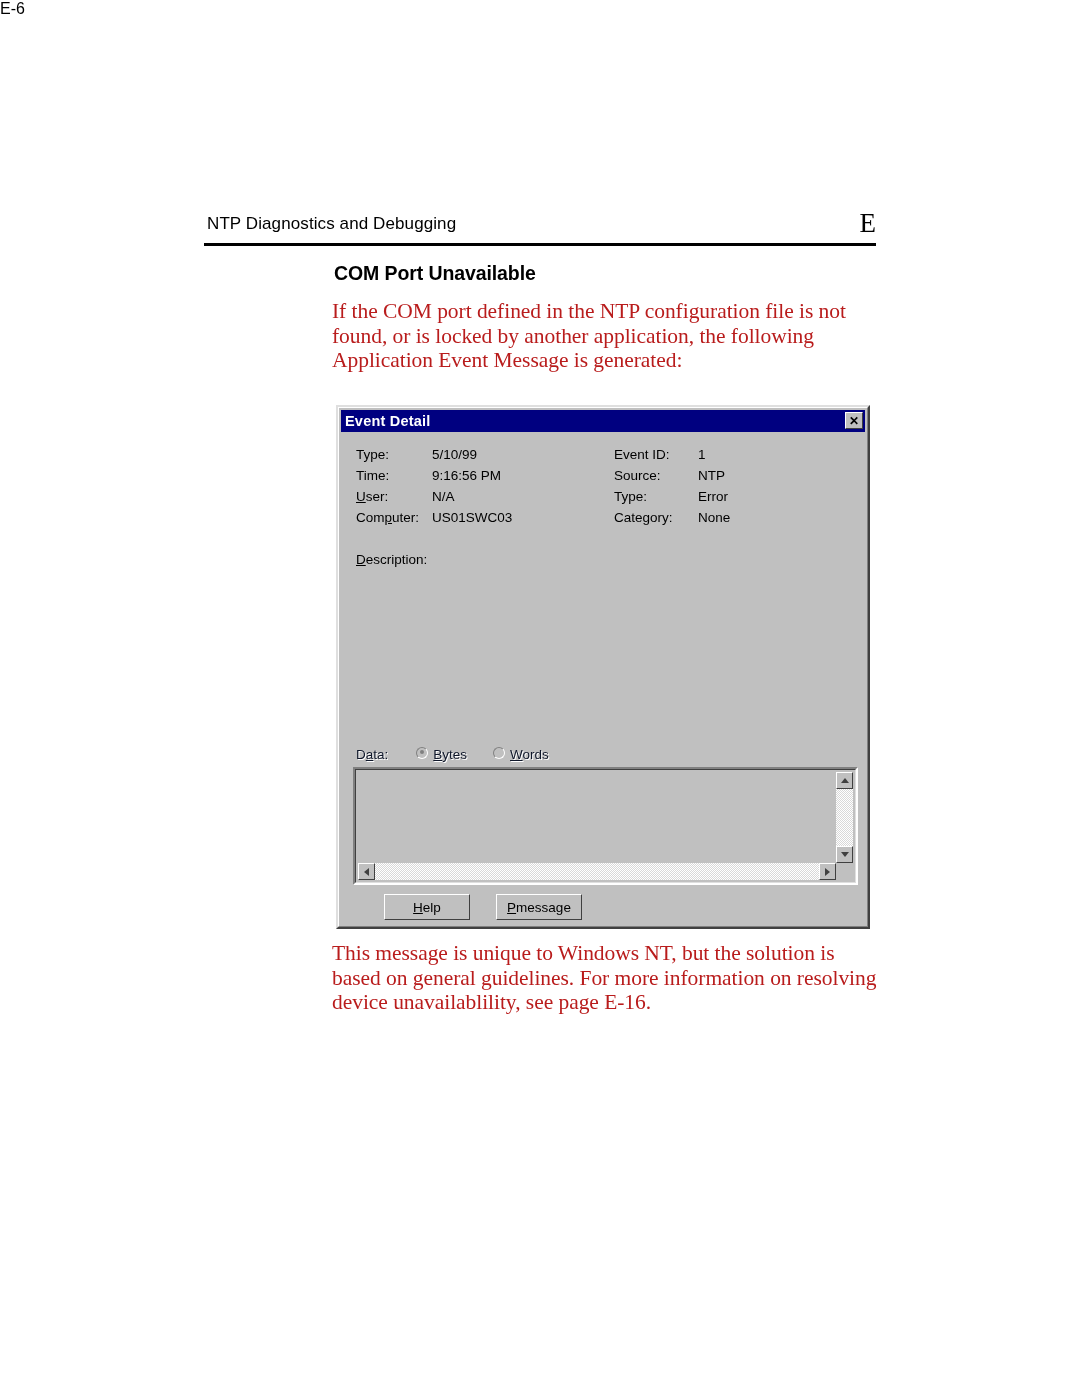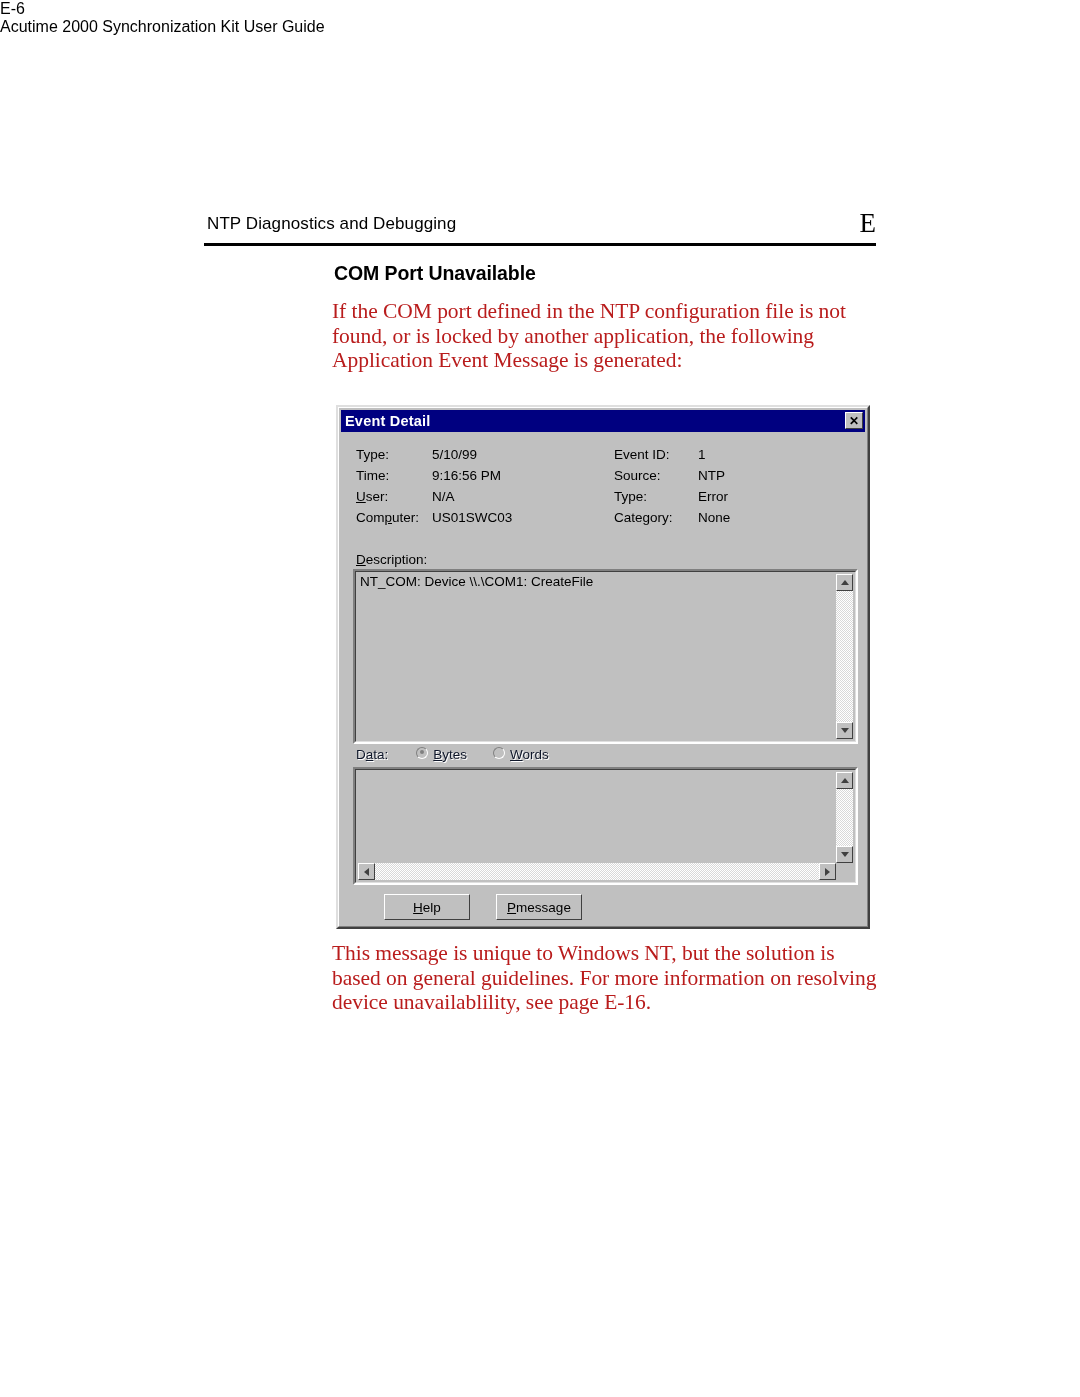--- a/index.html
+++ b/index.html
@@ -447,32 +447,20 @@
       <span class="field-value">Error</span>
     </div>
     <div class="field-row col-right r3">
       <span class="field-label"><span>Cate</span><span class="mn">g</span><span>ory:</span></span>
       <span class="field-value">None</span>
     </div>
   </div>
 
   <div id="description-label"><span class="mn">D</span><span>escription:</span></div>
 
-  <div id="description-box" class="sunken-box">
-    <div class="inner-edge"></div>
-    <div id="description-text">NT_COM: Device \\.\COM1: CreateFile</div>
-    <div class="vscroll">
-      <div class="sb-btn up">
-          <span class="arrow up"></span>
-        </div>
-      <div class="sb-btn down">
-          <span class="arrow down"></span>
-        </div>
-    </div>
-  </div>
 
   <div id="data-row">
     <span id="data-label" class="disabled-text"><span>D</span><span class="mn">a</span><span>ta:</span></span>
     <span class="radio-item">
       <span class="radio-dot checked"></span>
       <span class="disabled-text"><span class="mn">B</span><span>ytes</span></span>
     </span>
     <span class="radio-item">
       <span class="radio-dot"></span>
       <span class="disabled-text"><span class="mn">W</span><span>ords</span></span>
@@ -513,14 +501,13 @@
         <span class="mn">H</span>
         <span>elp</span>
       </button>
   </div>
 </div>
 
 <div id="closing-paragraph" class="body-para">This message is unique to Windows NT, but the solution is based on general guidelines. For more information on resolving device unavailablility, see page E-16.</div>
 
 <div id="page-footer">
   <div id="footer-page-number">E-6</div>
-  <div id="footer-doc-title">Acutime 2000 Synchronization Kit User Guide</div>
 </div>
 
 </body></html>

